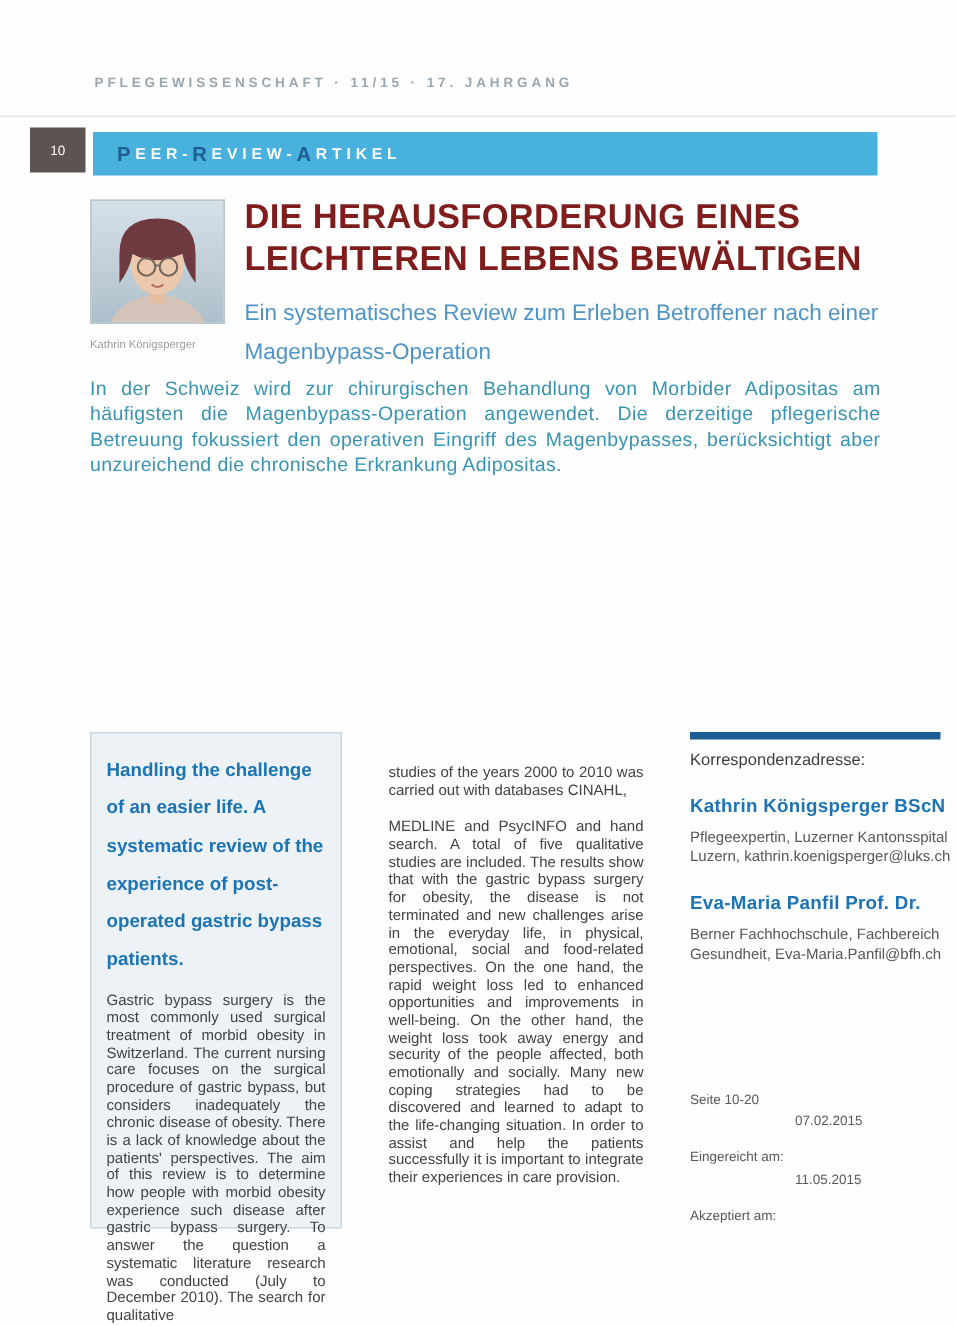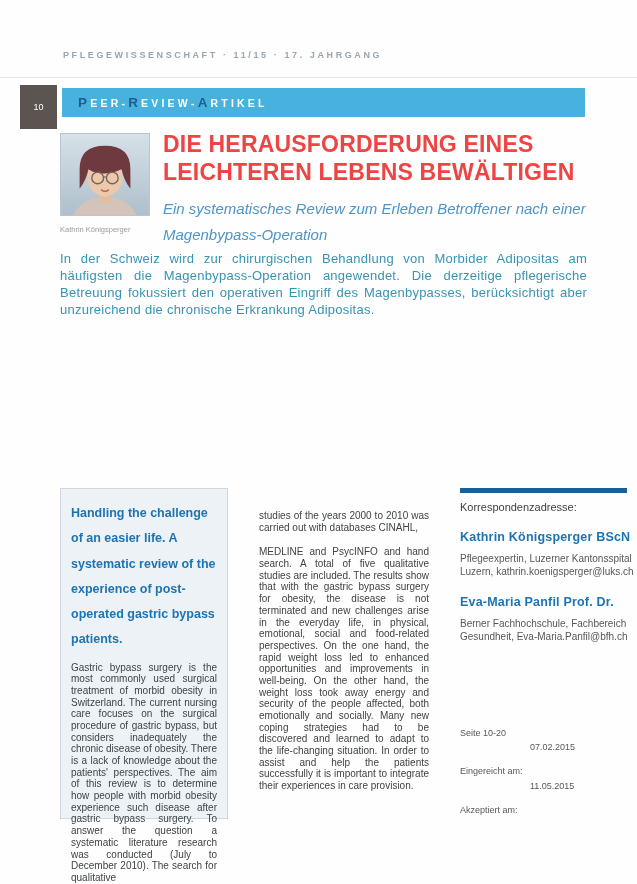--- a/index.html
+++ b/index.html
@@ -13,21 +13,21 @@
   
   .journal-header{
     position:absolute;left:63px;top:50px;
     font-size:9px;font-weight:bold;letter-spacing:2.6px;
     color:#98a6b0;text-transform:uppercase;white-space:nowrap;
   }
   .header-rule{position:absolute;left:0;top:77px;width:637px;height:1px;background:#e4e7e9;}
 
   
   .pagenum-box{
-    position:absolute;left:20px;top:85px;width:37px;height:44px;
+    position:absolute;left:20px;top:85px;width:37px;height:30px;
     background:#5b5450;color:#ffffff;font-size:9px;
     display:flex;align-items:center;justify-content:center;
   }
   .banner{
     position:absolute;left:62px;top:88px;width:523px;height:29px;
     background:#49b1dd;display:flex;align-items:center;
     padding-left:16px;box-sizing:border-box;
     font-weight:bold;letter-spacing:3.2px;white-space:nowrap;
   }
   .b-init{font-size:13.5px;color:#1d5f93;}
@@ -39,24 +39,24 @@
     position:absolute;left:60px;top:133px;width:90px;height:83px;
     border:1px solid #b9c6cf;box-sizing:border-box;overflow:hidden;background:#c9d7e0;
   }
   .photo-caption{
     position:absolute;left:60px;top:225px;width:95px;
     font-size:7.5px;color:#9b9b9b;
   }
   .title-block{position:absolute;left:163px;top:131px;width:424px;}
   .article-title{
     margin:0 0 10px 0;font-size:23px;line-height:1.2;font-weight:bold;
-    color:#ef4444;letter-spacing:0.2px;
+    color:#7f1d1d;letter-spacing:0.2px;
   }
   .article-subtitle{
-    margin:0;font-size:15px;line-height:1.72;font-weight:normal;color:#4f94c6;font-style:italic;
+    margin:0;font-size:15px;line-height:1.72;font-weight:normal;color:#4f94c6;
   }
 
   
   .intro{
     position:absolute;left:60px;top:251px;width:527px;
     font-size:13px;line-height:1.3;letter-spacing:0.25px;
     color:#3794b2;text-align:justify;
   }
 
   

